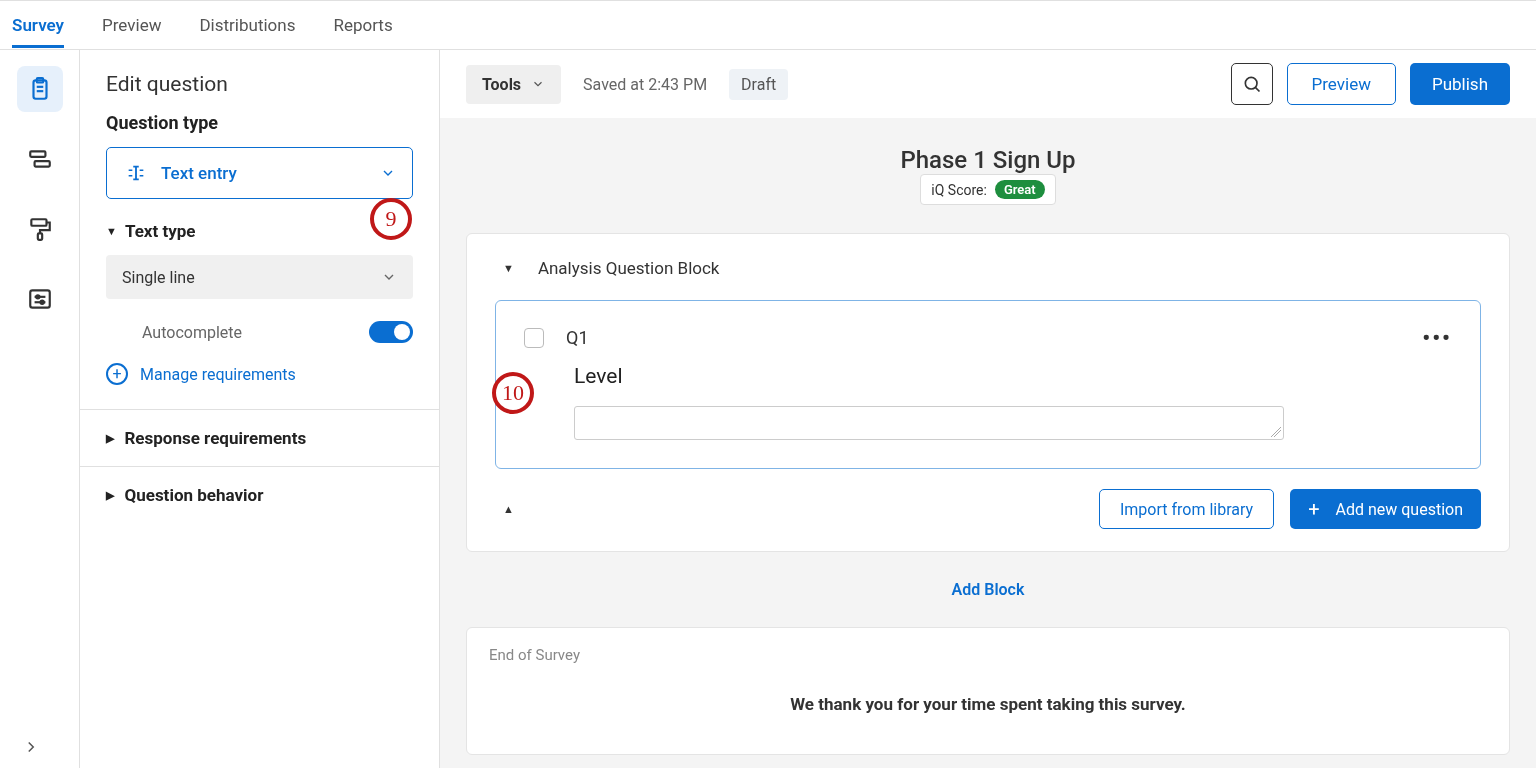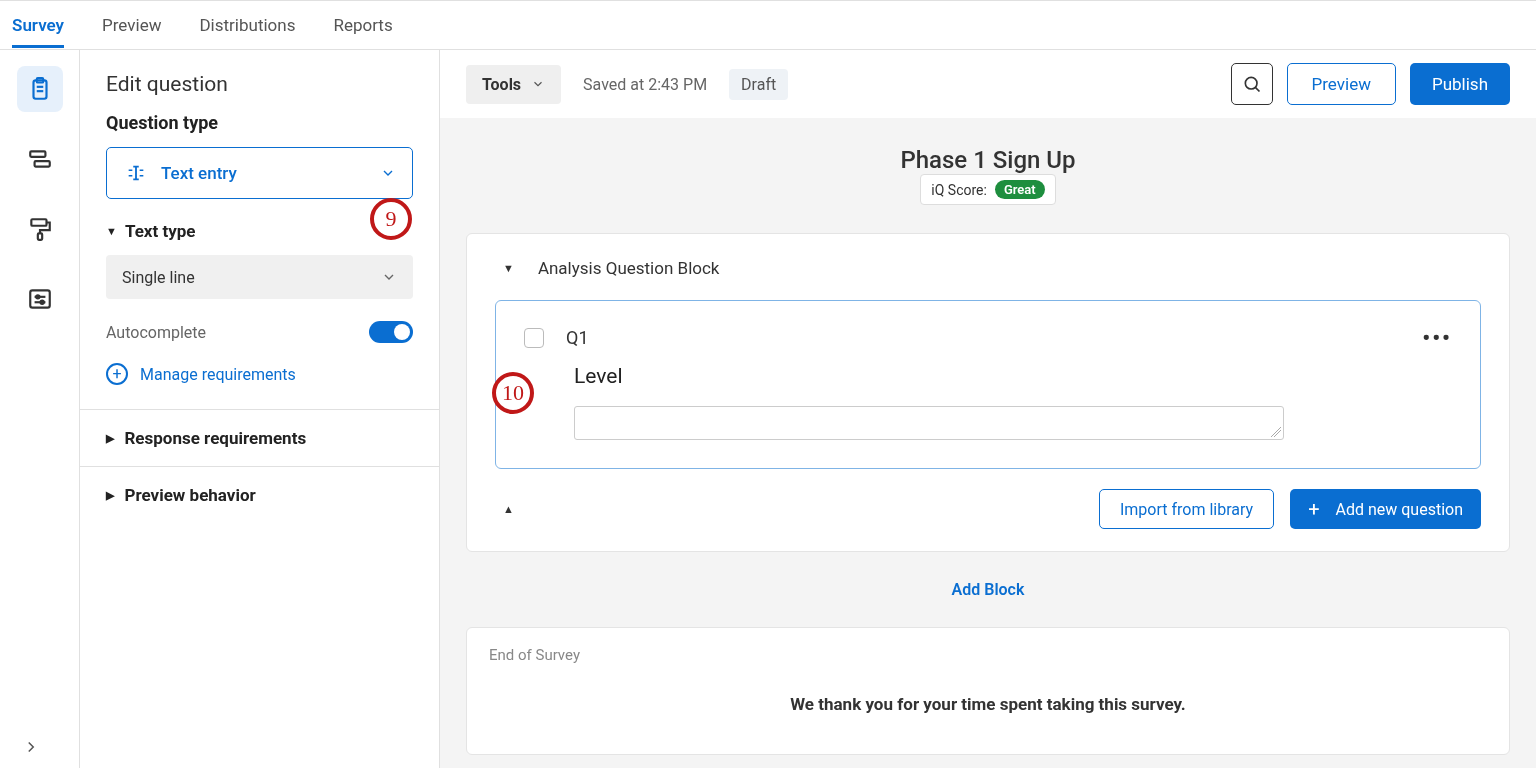--- a/index.html
+++ b/index.html
@@ -151,21 +151,21 @@
     font-size: 16px;
   }
   .select-box .chev { color: #666; }
 
   .toggle-row {
     padding: 0 26px 14px;
     display: flex;
     justify-content: space-between;
     align-items: center;
   }
-  .toggle-row .tr-label { color: #666; font-size: 16px; }
+  .toggle-row .tr-label { color: #666; font-size: 16px; margin-left: 36px; }
   .toggle {
     width: 44px; height: 22px;
     background: #0a6ed1;
     border-radius: 11px;
     position: relative;
     cursor: pointer;
   }
   .toggle::after {
     content: '';
     position: absolute;
@@ -534,21 +534,21 @@
       <span class="plus-circle">+</span>
       <span>Manage requirements</span>
     </div>
 
     <div class="collapse-row">
       <span class="caret-r">▶</span>
       <span>Response requirements</span>
     </div>
     <div class="collapse-row">
       <span class="caret-r">▶</span>
-      <span>Preview behavior</span>
+      <span>Question behavior</span>
     </div>
 
     <div class="anno" style="top:148px; left:290px;">9</div>
     <div class="anno" style="top:322px; left:412px;">10</div>
   </div>
 
   <div class="canvas-col">
     <div class="canvas-header">
       <div class="tools-btn">
         <span>Tools</span>

